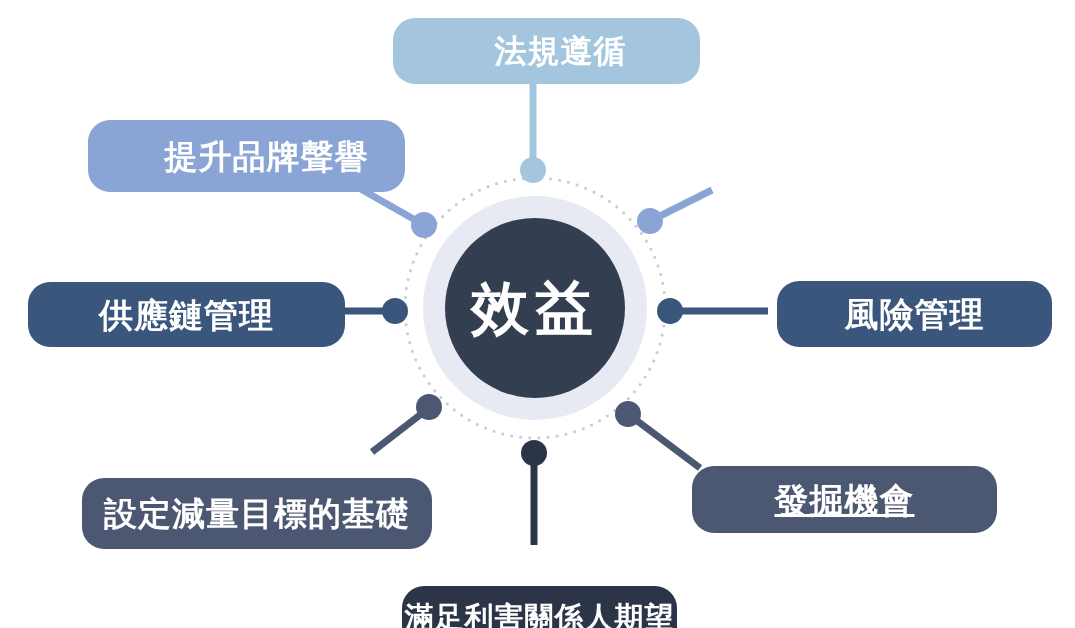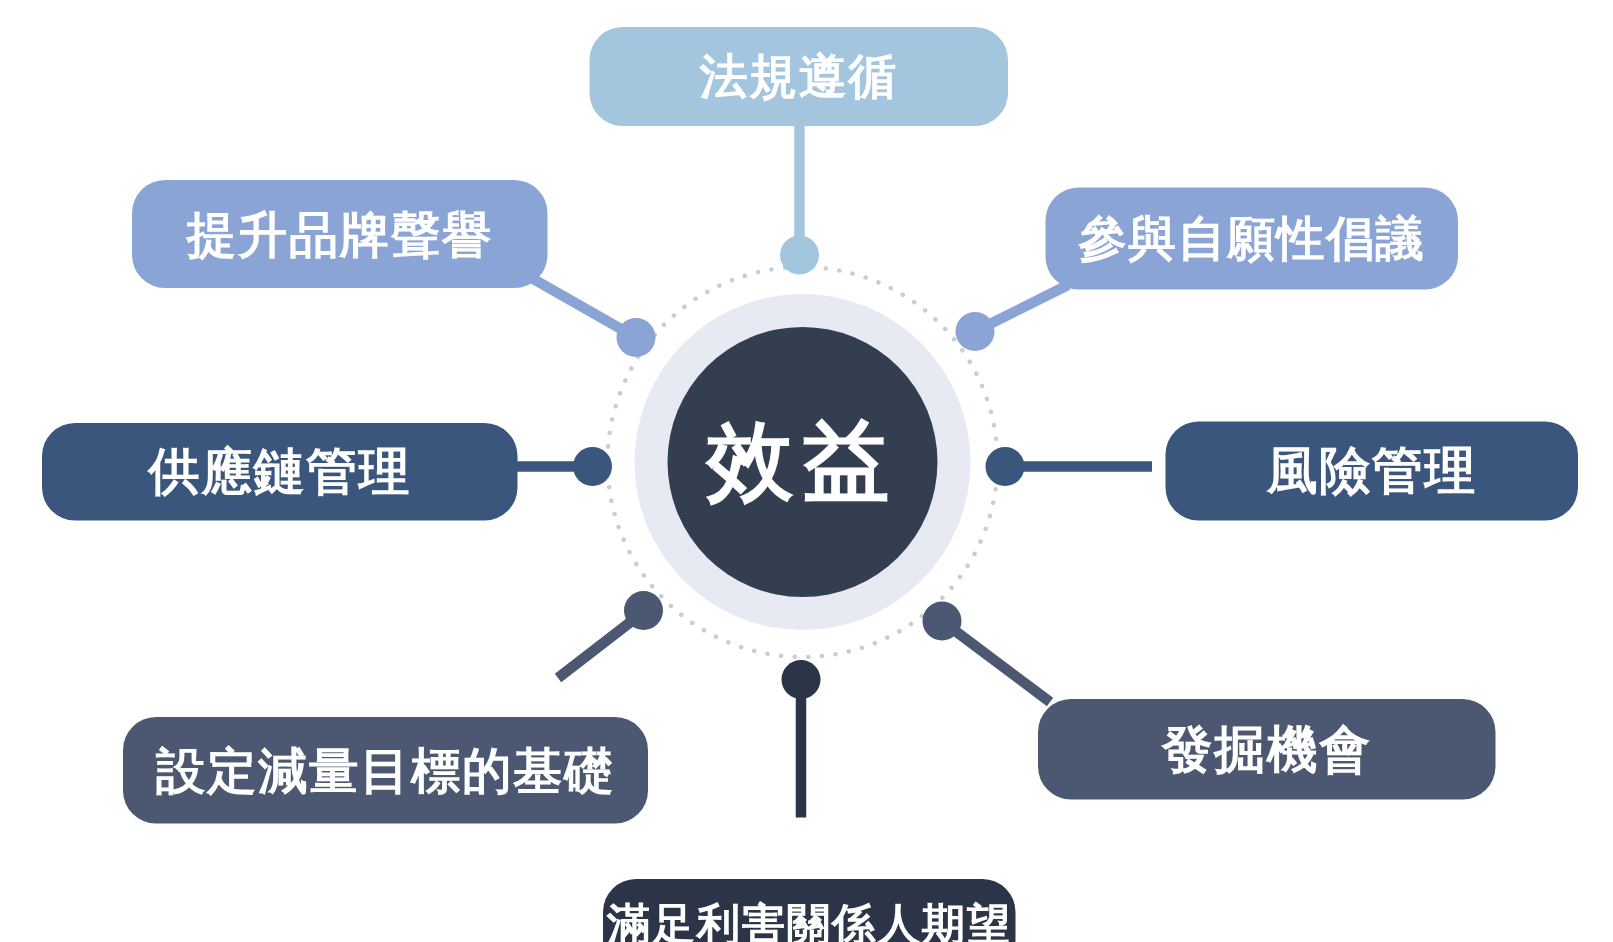--- a/index.html
+++ b/index.html
@@ -33,21 +33,21 @@
     white-space: nowrap;
     letter-spacing: 1px;
     line-height: 1;
   }
   .pill-top          { left: 393px; top: 18px;  width: 279px; height: 66px; font-size: 32px; }
   .pill-top-left     { left: 88px;  top: 120px; width: 277px; height: 72px; font-size: 33px; }
   .pill-top-right    { left: 697px; top: 125px; width: 275px; height: 68px; font-size: 32px; }
   .pill-left         { left: 28px;  top: 282px; width: 317px; height: 65px; font-size: 34px; }
   .pill-right        { left: 763px; top: 281px; width: 275px; height: 66px; font-size: 34px; margin-left: 14px; }
   .pill-bottom-left  { left: 82px;  top: 478px; width: 350px; height: 71px; font-size: 33px; }
-  .pill-bottom-right { left: 692px; top: 466px; width: 305px; height: 67px; font-size: 34px; }
+  .pill-bottom-right { left: 692px; top: 466px; width: 305px; height: 67px; font-size: 34px; text-decoration: underline; }
   .pill-bottom       { left: 402px; top: 542px; width: 275px; height: 63px; font-size: 29px; margin-top: 44px; }
   .center-label {
     position: absolute;
     left: 435px;
     top: 262px;
     width: 200px;
     height: 92px;
     display: flex;
     align-items: center;
     justify-content: center;
@@ -84,25 +84,24 @@
     <circle cx="429" cy="407" r="13" fill="#4C5872"></circle>
     <circle cx="628" cy="414" r="13" fill="#4C5872"></circle>
     <circle cx="534" cy="453" r="13" fill="#2B3547"></circle>
 
     <circle cx="535" cy="308" r="112" fill="#E7EAF2"></circle>
     <circle cx="535" cy="308" r="90" fill="#333E50"></circle>
   </svg>
 
   <div class="center-label">效益</div>
 
-  <div class="pill pill-top" style="background: rgb(163, 198, 222);">法規遵循</div>
+  <div class="pill pill-top" style="background: rgb(163, 198, 222); padding-left: 28px;">法規遵循</div>
 
-  <div class="pill pill-top-left" style="background: rgb(138, 164, 214);">提升品牌聲譽</div>
+  <div class="pill pill-top-left" style="background: rgb(138, 164, 214); padding-left: 40px;">提升品牌聲譽</div>
 
-  <div class="pill pill-top-right" style="background: rgb(138, 164, 214);">參與自願性倡議</div>
 
   <div class="pill pill-left" style="background: rgb(58, 86, 125);">供應鏈管理</div>
 
   <div class="pill pill-right" style="background: rgb(58, 86, 125);">風險管理</div>
 
   <div class="pill pill-bottom-left" style="background: rgb(76, 88, 114);">設定減量目標的基礎</div>
 
   <div class="pill pill-bottom-right" style="background: rgb(76, 88, 114);">發掘機會</div>
 
   <div class="pill pill-bottom" style="background: rgb(43, 53, 71);">滿足利害關係人期望</div>

